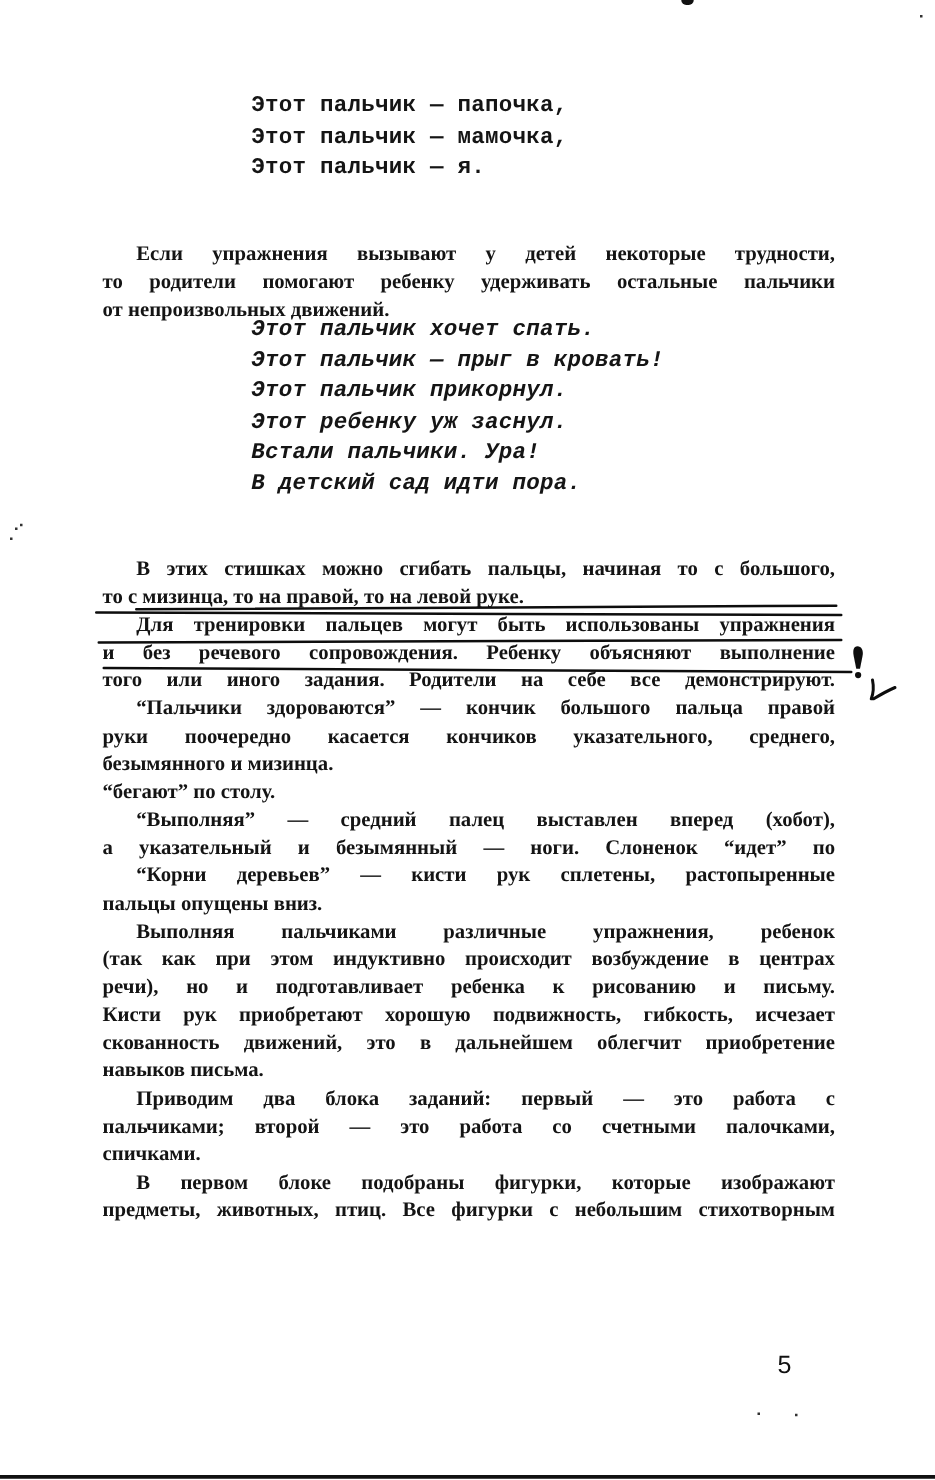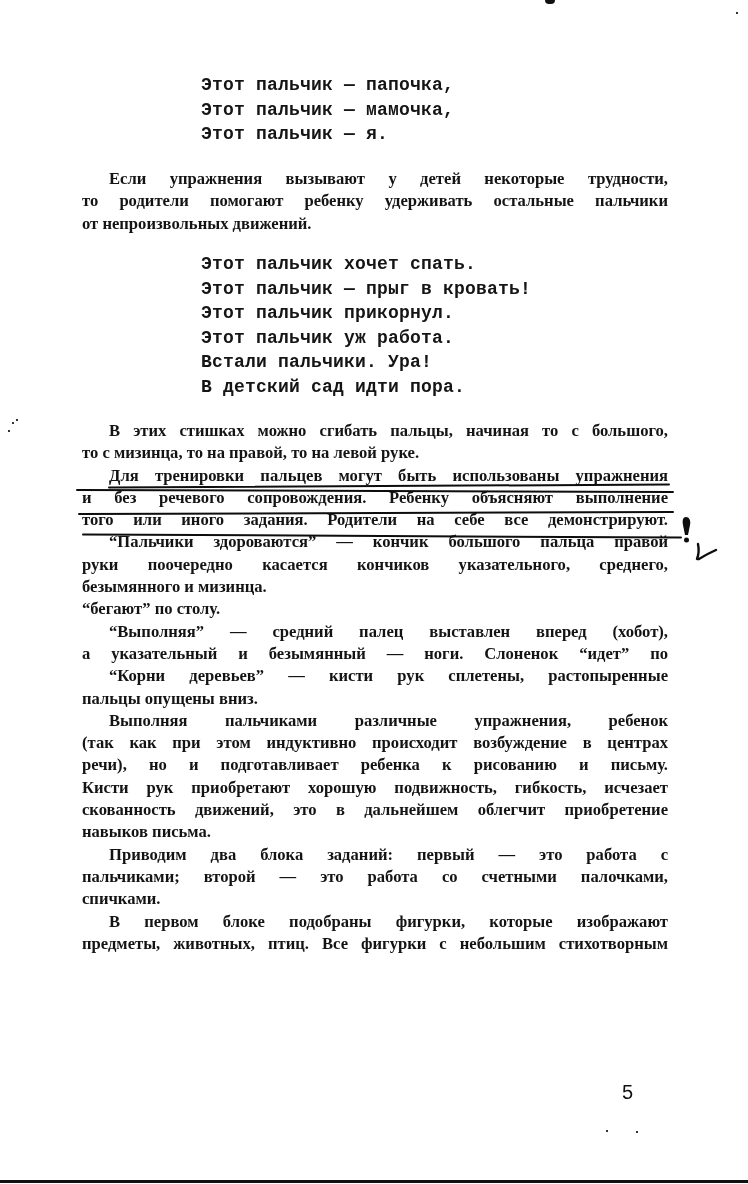--- a/index.html
+++ b/index.html
@@ -41,21 +41,21 @@
       color: #141414;
     }
     .line {
       display: block;
       white-space: nowrap;
       text-align: justify;
       text-align-last: justify;
     }
     .line.last { text-align-last: left; }
     .line.indent { padding-left: 27px; }
-    .bold { font-weight: bold; }
+    .bold { font-weight: bold; margin-top: 24px; }
     .hand-line {
       position: absolute;
       height: 2px;
       background: #0d0d0d;
       border-radius: 1px;
     }
     .page-number {
       position: absolute;
       left: 622px;
       top: 1081px;
@@ -88,25 +88,25 @@
     <div>Этот пальчик — мамочка,</div>
     <div>Этот пальчик — я.</div>
   </div>
 
   <div class="prose bold" style="top:168px;">
     <span class="line indent">Если упражнения вызывают у детей некоторые трудности,</span>
     <span class="line">то родители помогают ребенку удерживать остальные пальчики</span>
     <span class="line last">от непроизвольных движений.</span>
   </div>
 
-  <div class="verse" style="top:252px;">
+  <div class="verse" style="top:252px;font-style:italic;">
     <div>Этот пальчик хочет спать.</div>
     <div>Этот пальчик — прыг в кровать!</div>
     <div>Этот пальчик прикорнул.</div>
-    <div>Этот пальчик уж работа.</div>
+    <div>Этот ребенку уж заснул.</div>
     <div>Встали пальчики. Ура!</div>
     <div>В детский сад идти пора.</div>
   </div>
 
   <div class="prose bold" style="top:420px;">
 
     <span class="line indent">В этих стишках можно сгибать пальцы, начиная то с большого,</span>
     <span class="line last">то с мизинца, то на правой, то на левой руке.</span>
 
     <span class="line indent">Для тренировки пальцев могут быть использованы упражнения</span>

